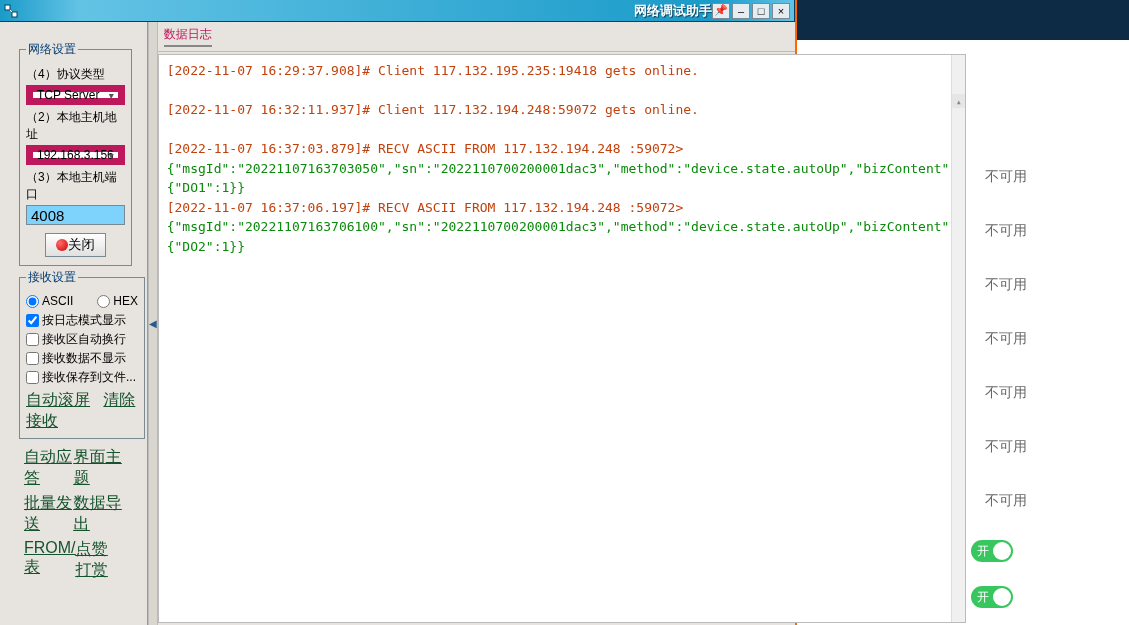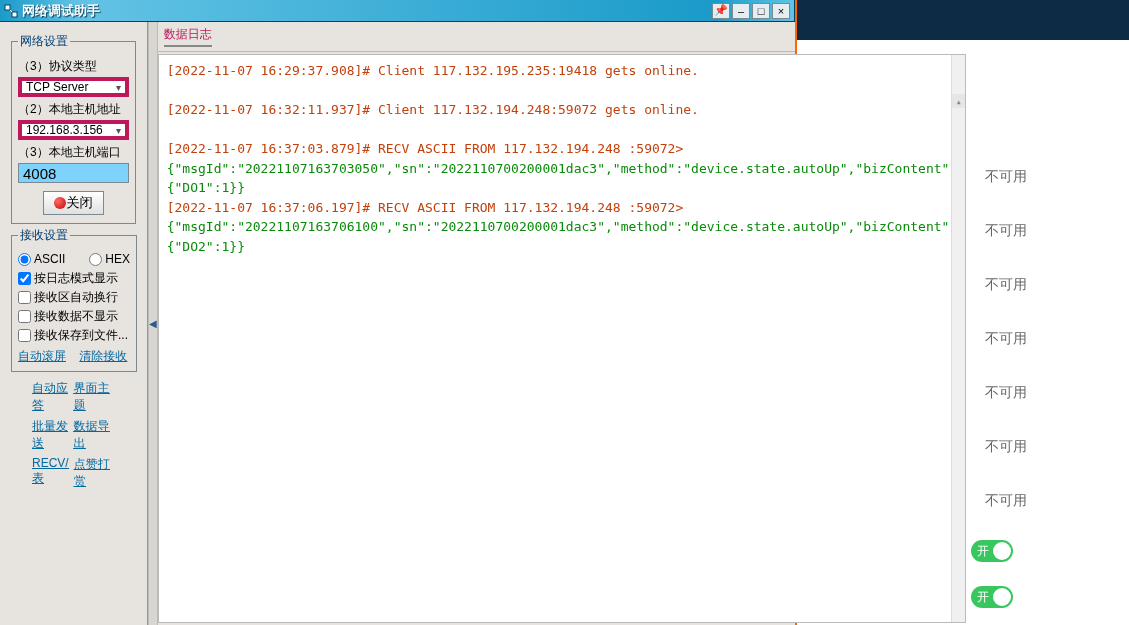--- a/index.html
+++ b/index.html
@@ -1,38 +1,38 @@
 <!DOCTYPE html>
 <html><head>
 <meta charset="utf-8">
 <style>
 * { box-sizing: border-box; margin: 0; padding: 0; }
 body { font-family: "Microsoft YaHei", Arial, sans-serif; font-size: 12px; background: #fff; display: flex; width: 1129px; height: 625px; overflow: hidden; }
 .left-app { width: 795px; height: 625px; border-right: 1px solid #07405a; display: flex; flex-direction: column; }
 .titlebar { height: 22px; background: linear-gradient(to right, #1a9bc9 0%, #63c3e5 10%, #1a9bc9 90%, #63c3e5 100%); display: flex; align-items: center; border-bottom: 1px solid #07405a; position: relative; }
 .titlebar-icon { width: 22px; height: 22px; display: flex; align-items: center; justify-content: center; }
-.title-text { flex: 1; text-align: left; color: #fff; font-weight: bold; font-size: 13px; text-shadow: 1px 1px 1px #07405a; }
+.title-text { flex: 1; text-align: right; color: #fff; font-weight: bold; font-size: 13px; text-shadow: 1px 1px 1px #07405a; }
 .win-controls { display: flex; align-items: center; gap: 2px; padding-right: 4px; }
 .win-btn { width: 18px; height: 16px; background: #e6edf1; border: 1px solid #7a8a92; display: flex; align-items: center; justify-content: center; font-family: Arial; font-size: 11px; cursor: pointer; }
 .app-body { flex: 1; display: flex; background: #e7e3de; }
-.sidebar { width: 148px; background: #e7e3de; padding: 8px; border-right: 1px solid #999; }
+.sidebar { width: 148px; background: #e7e3de; padding: 16px; border-right: 1px solid #999; }
 fieldset { border: 1px solid #7a8a92; margin: 3px; padding: 4px 6px 6px 6px; background: #e7e3de; }
 legend { font-size: 12px; color: #003c71; padding: 0 2px; }
 .field-label { font-size: 12px; color: #000; margin: 4px 0 2px 0; }
-.combo { width: 100%; height: 20px; border: 4px solid #be185d; background: #fff; font-size: 12px; display: flex; align-items: center; padding: 0 4px; margin-bottom: 4px; position: relative; }
+.combo { width: 100%; height: 20px; border: 7px solid #be185d; background: #fff; font-size: 12px; display: flex; align-items: center; padding: 0 4px; margin-bottom: 4px; position: relative; }
 .combo::after { content: "▾"; position: absolute; right: 4px; font-size: 10px; color: #555; }
 .text-input { width: 100%; height: 20px; border: 1px solid #7a8a92; background: #7dd3fc; font-size: 15px; padding: 0 4px; }
 .action-btn { display: inline-flex; align-items: center; gap: 0; border: 1px solid #7a8a92; background: linear-gradient(#fff,#e0e0e0); padding: 2px 10px; cursor: pointer; margin: 8px auto 2px auto; }
 .action-btn .dot { width: 12px; height: 12px; border-radius: 50%; background: radial-gradient(circle at 4px 4px,#ff6b6b,#c00); }
 .radio-row { display: flex; gap: 24px; margin: 4px 0; }
 .radio-row label, .check-row label { font-size: 12px; display: flex; align-items: center; gap: 3px; }
 .check-row { margin: 2px 0; }
 .link-row { margin-top: 4px; }
-.link { color: #0369a1; text-decoration: underline; cursor: pointer; font-size: 12px; }
-.bottom-links { margin: 6px 20px; text-decoration: underline; }
+.link { color: #14532d; text-decoration: underline; cursor: pointer; font-size: 16px; }
+.bottom-links { margin: 6px 4px; text-decoration: underline; }
 .bottom-links .lr { display: flex; justify-content: space-between; padding: 2px 4px; }
 .collapse-handle { width: 10px; background: #d9d5cf; border-left: 1px solid #bbb; border-right: 1px solid #bbb; display: flex; align-items: center; justify-content: center; }
 .collapse-handle span { color: #2a5a8a; font-size: 10px; }
 .main { flex: 1; background: #e7e3de; display: flex; flex-direction: column; }
 .main-header { display: flex; align-items: center; border-bottom: 1px solid #bbb; padding: 4px 6px; background: #e7e3de; }
 .tab-label { font-size: 12px; color: #be185d; border-bottom: 2px solid #888; padding-bottom: 2px; }
 .header-right { margin-left: auto; display: flex; align-items: center; gap: 6px; }
 .version { color: #ff6600; font-weight: bold; font-size: 12px; border-bottom: 1px solid #ff6600; }
 .small-icon { font-size: 12px; color: #888; cursor: pointer; }
 .log-area { flex: 1; background: #fff; border: 1px solid #bbb; margin: 2px 2px 2px 0; padding: 6px 8px; font-family: "NSimSun","SimSun",monospace; font-size: 13px; line-height: 1.5; overflow-y: auto; white-space: pre-wrap; position: relative; }
@@ -72,21 +72,21 @@
       <div class="win-btn">□</div>
       <div class="win-btn">×</div>
     </div>
   </div>
 
   <div class="app-body">
     <div class="sidebar">
 
       <fieldset>
         <legend>网络设置</legend>
-        <div class="field-label">（3）协议类型</div>
+        <div class="field-label">（4）协议类型</div>
         <div class="combo">
             <span>TCP Server</span>
           </div>
         <div class="field-label">（2）本地主机地址</div>
         <div class="combo">
             <span>192.168.3.156</span>
           </div>
         <div class="field-label">（3）本地主机端口</div>
         <input class="text-input" value="4008" style="">
         <div style="text-align:center">
@@ -143,21 +143,21 @@
       <div class="bottom-links">
         <div class="lr">
           <span class="link">自动应答</span>
           <span class="link">界面主题</span>
         </div>
         <div class="lr">
           <span class="link">批量发送</span>
           <span class="link">数据导出</span>
         </div>
         <div class="lr">
-          <span class="link">RECV/表</span>
+          <span class="link">FROM/表</span>
           <span class="link">点赞打赏</span>
         </div>
       </div>
     </div>
 
     <div class="collapse-handle">
         <span>◀</span>
       </div>
 
     <div class="main">

